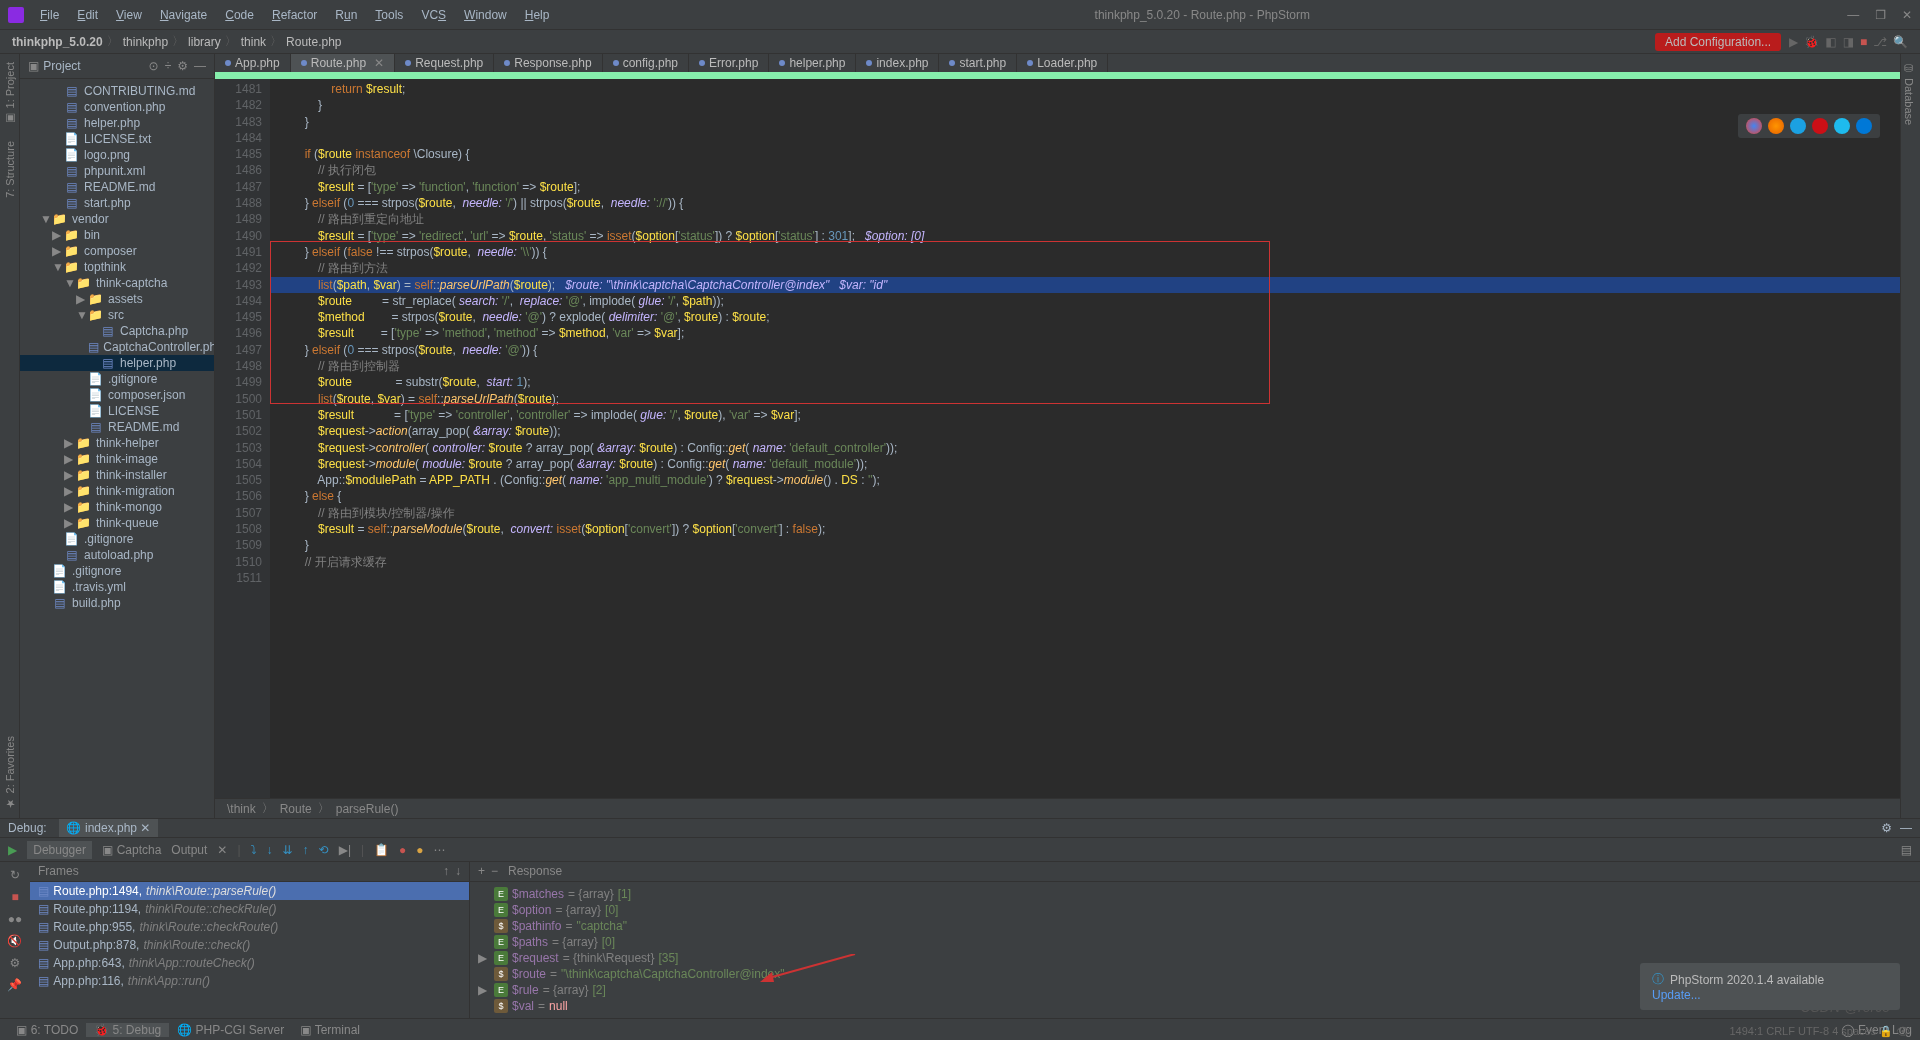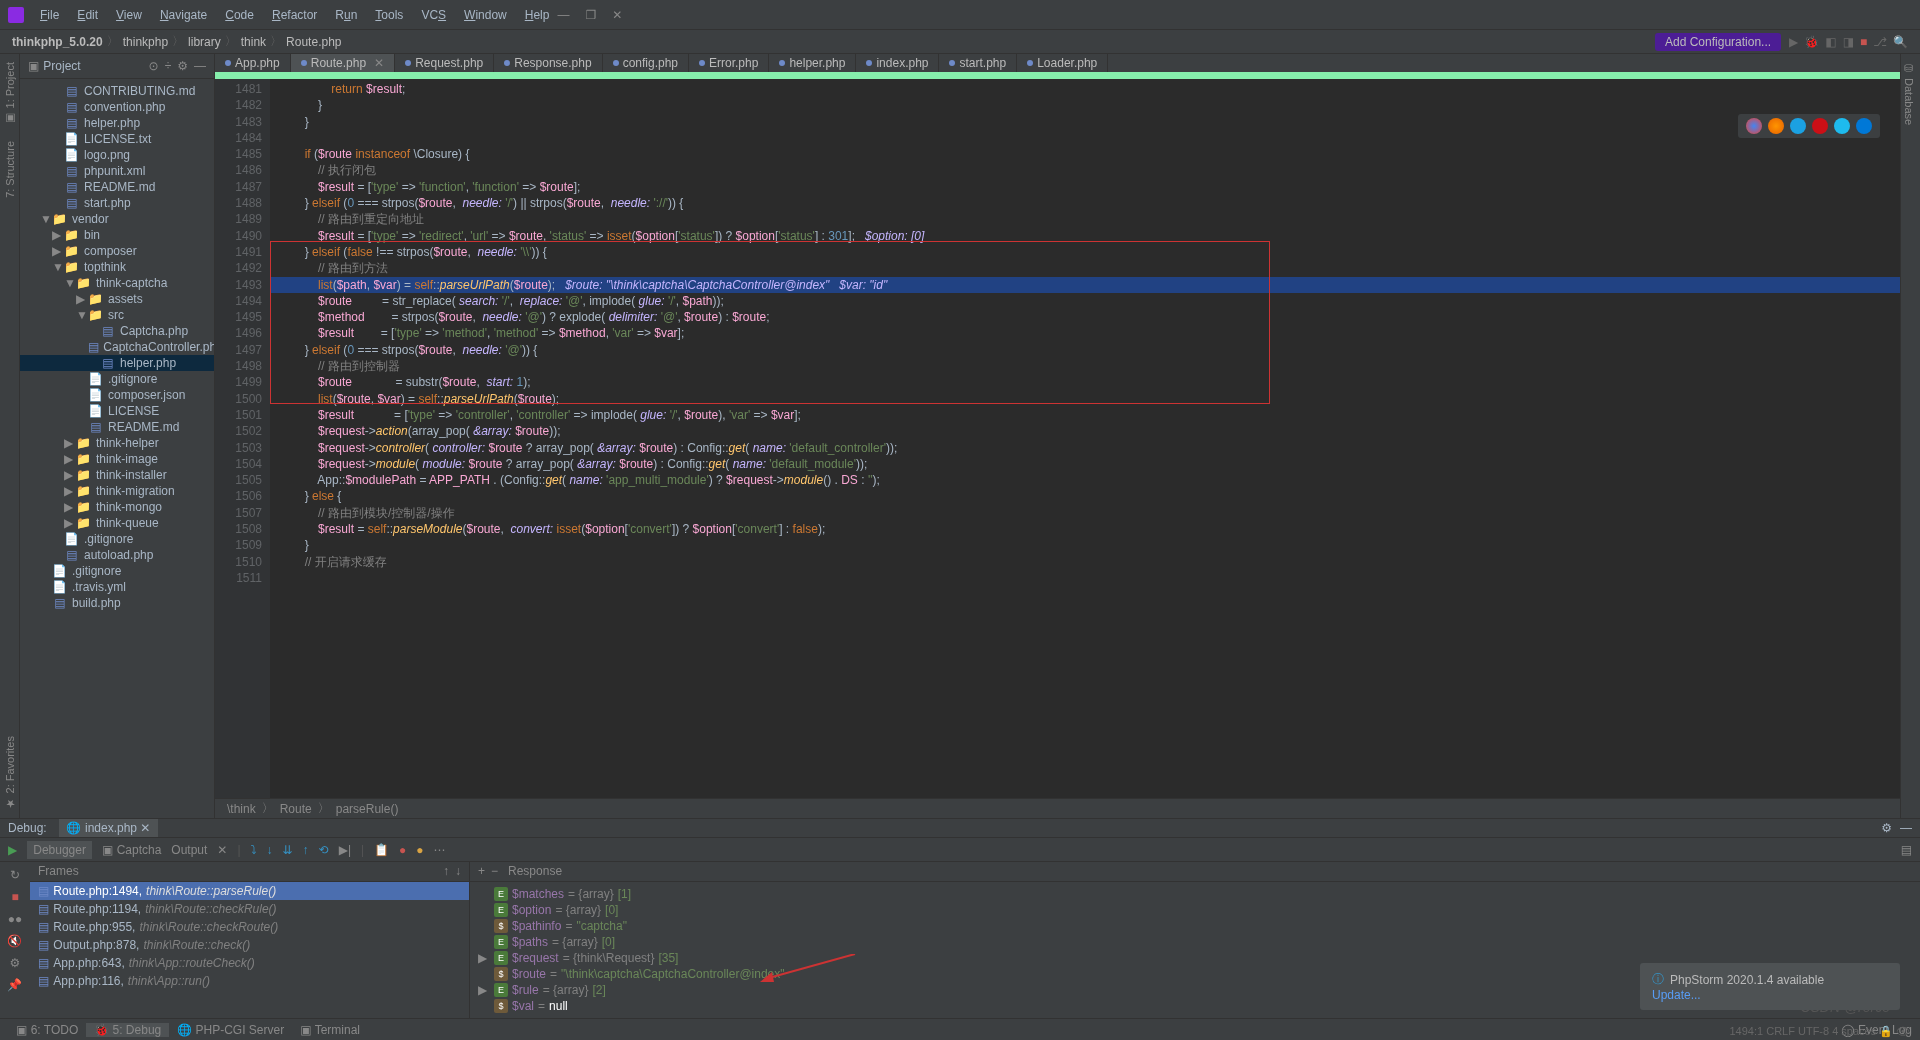--- a/index.html
+++ b/index.html
@@ -8,21 +8,21 @@
 .app-icon { width: 16px; height: 16px; background: #8a2be2; margin-right: 8px; border-radius: 2px; }
 .menubar { display: flex; gap: 2px; }
 .menubar span { padding: 4px 8px; cursor: pointer; }
 .menubar span u { text-decoration: underline; }
 .title-text { flex: 1; text-align: center; color: #888; }
 .win-controls { display: flex; gap: 16px; color: #888; }
 .breadcrumb-bar { background: #3c3f41; height: 24px; display: flex; align-items: center; padding: 0 12px; border-bottom: 1px solid #323232; }
 .breadcrumb-bar span { color: #bbb; }
 .breadcrumb-bar .sep { margin: 0 4px; color: #666; }
 .breadcrumb-right { margin-left: auto; display: flex; align-items: center; gap: 8px; }
-.config-btn { background: #4c1d95; padding: 2px 10px; border-radius: 3px; color: #bbb; }
+.config-btn { background: #b91c1c; padding: 2px 10px; border-radius: 3px; color: #bbb; }
 .toolbar-icons { display: flex; gap: 6px; }
 .toolbar-icons span { color: #666; }
 .main-area { display: flex; height: calc(100% - 54px - 200px - 22px); }
 .left-sidebar { width: 20px; background: #3c3f41; display: flex; flex-direction: column; align-items: center; border-right: 1px solid #323232; }
 .left-sidebar .tab-v { writing-mode: vertical-rl; transform: rotate(180deg); padding: 8px 2px; color: #888; font-size: 11px; }
 .project-panel { width: 195px; background: #3c3f41; border-right: 1px solid #323232; display: flex; flex-direction: column; }
 .project-header { height: 25px; display: flex; align-items: center; padding: 0 8px; border-bottom: 1px solid #323232; }
 .project-header .title { flex: 1; }
 .project-header .icons { display: flex; gap: 6px; color: #888; }
 .tree { flex: 1; overflow: auto; padding: 4px 0; }
@@ -44,21 +44,21 @@
 .tab.active { background: #4e5254; }
 .tab .dot { width: 6px; height: 6px; border-radius: 50%; background: #6e8ac8; }
 .editor-content { flex: 1; display: flex; overflow: hidden; position: relative; }
 .gutter { width: 55px; background: #313335; text-align: right; padding-right: 8px; color: #606366; font-family: 'Consolas', monospace; line-height: 16.3px; font-size: 11px; padding-top: 2px; }
 .code-area { flex: 1; font-family: 'Consolas', monospace; font-size: 12px; line-height: 16.3px; white-space: pre; overflow: hidden; padding-top: 2px; position: relative; }
 .code-line { padding-left: 8px; height: 16.3px; }
 .code-line.highlight { background: #214283; }
 .red-box { position: absolute; border: 1px solid #cc3333; pointer-events: none; }
 .kw { color: #cc7832; }
 .str { color: #6a8759; }
-.var { color: #f9a8d4; }
+.var { color: #fde047; }
 .fn { color: #ffc66d; font-style: italic; }
 .cmt { color: #808080; }
 .param { color: #c4b5fd; font-style: italic; }
 .num { color: #6897bb; }
 .browser-icons { position: absolute; top: 35px; right: 20px; display: flex; gap: 6px; background: #3c3f41; padding: 4px 8px; border-radius: 3px; }
 .browser-icons span { width: 16px; height: 16px; border-radius: 50%; }
 .right-sidebar { width: 20px; background: #3c3f41; border-left: 1px solid #323232; }
 .right-sidebar .tab-v { writing-mode: vertical-rl; padding: 8px 2px; color: #888; font-size: 11px; }
 .debug-panel { height: 200px; background: #3c3f41; border-top: 1px solid #323232; display: flex; flex-direction: column; }
 .debug-tabs { height: 22px; display: flex; align-items: center; padding: 0 8px; border-bottom: 1px solid #323232; }
@@ -106,20 +106,21 @@
     <span><u>V</u>iew</span>
     <span><u>N</u>avigate</span>
     <span><u>C</u>ode</span>
     <span><u>R</u>efactor</span>
     <span>R<u>u</u>n</span>
     <span><u>T</u>ools</span>
     <span>VC<u>S</u></span>
     <span><u>W</u>indow</span>
     <span><u>H</u>elp</span>
   </div>
+  <div class="title-text">thinkphp_5.0.20 - Route.php - PhpStorm</div>
   <div class="win-controls">
     <span>—</span>
     <span>❐</span>
     <span>✕</span>
   </div>
 </div>
 
 <div class="breadcrumb-bar">
   <span style="font-weight:bold">thinkphp_5.0.20</span>
   <span class="sep">〉</span>
@@ -575,21 +576,21 @@
             <span class="vicon e">E</span> 
             <span class="vname">$rule</span> 
             <span class="vtype">= {array}</span> 
             <span class="vval">[2]</span>
           </div>
           <div class="var-item">
             <span class="arrow"></span>
             <span class="vicon s">$</span> 
             <span class="vname">$val</span> 
             <span class="vtype">=</span> 
-            <span class="vval" style="color:#ffffff">null</span>
+            <span class="vval" style="color:#fca5a5">null</span>
           </div>
         </div>
     </div>
   </div>
 </div>
 
 <div class="statusbar">
   <span class="sb-item">▣ 6: TODO</span>
   <span class="sb-item" style="background:#4e5254">🐞 5: Debug</span>
   <span class="sb-item">🌐 PHP-CGI Server</span>

